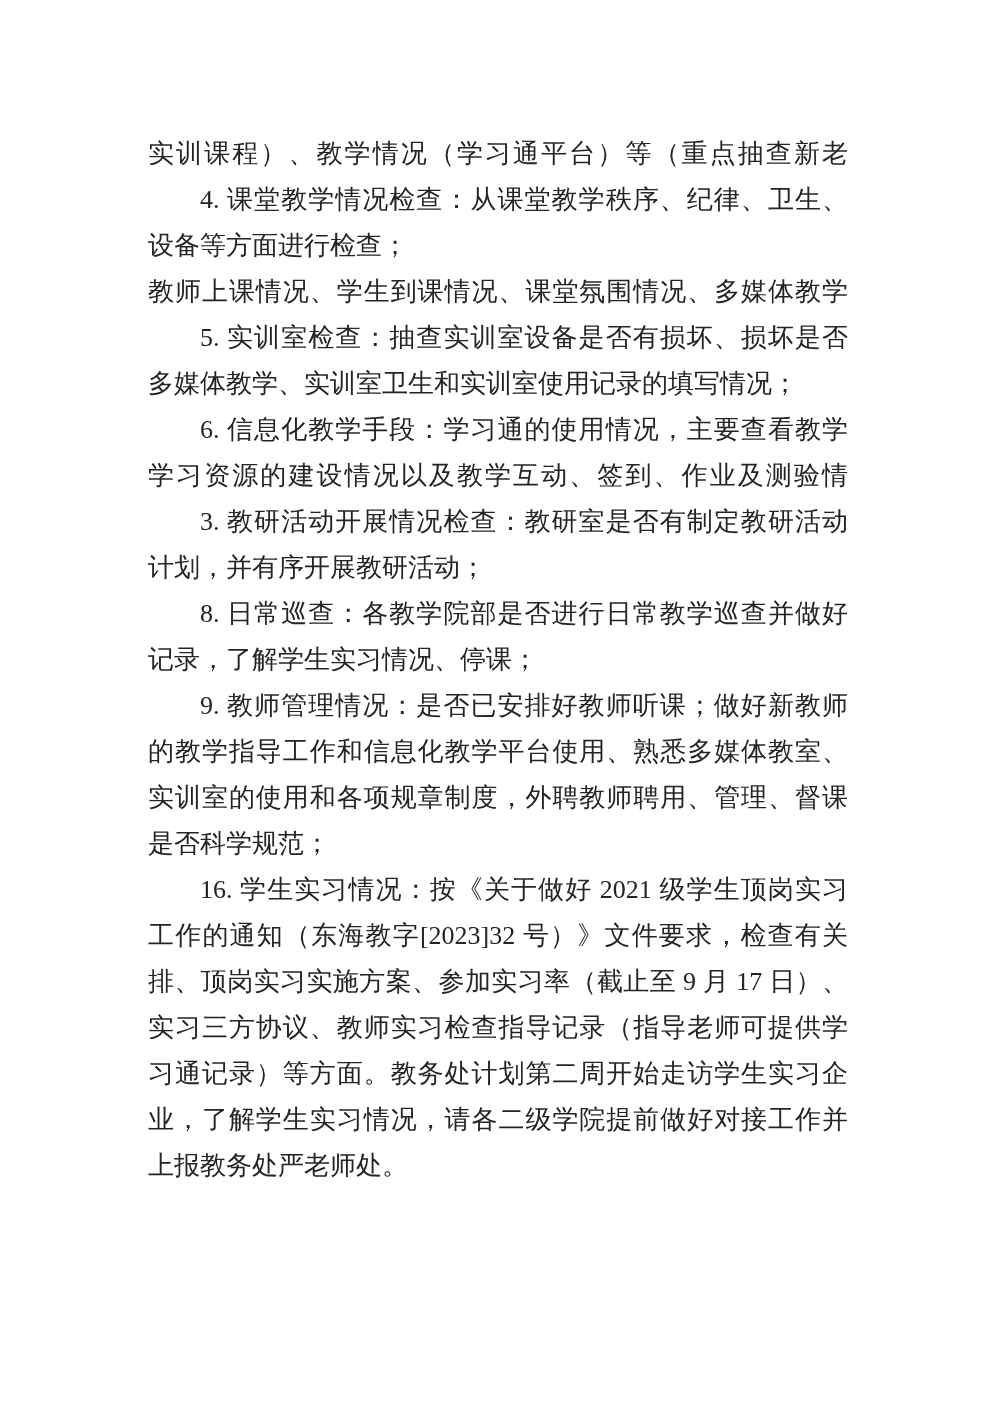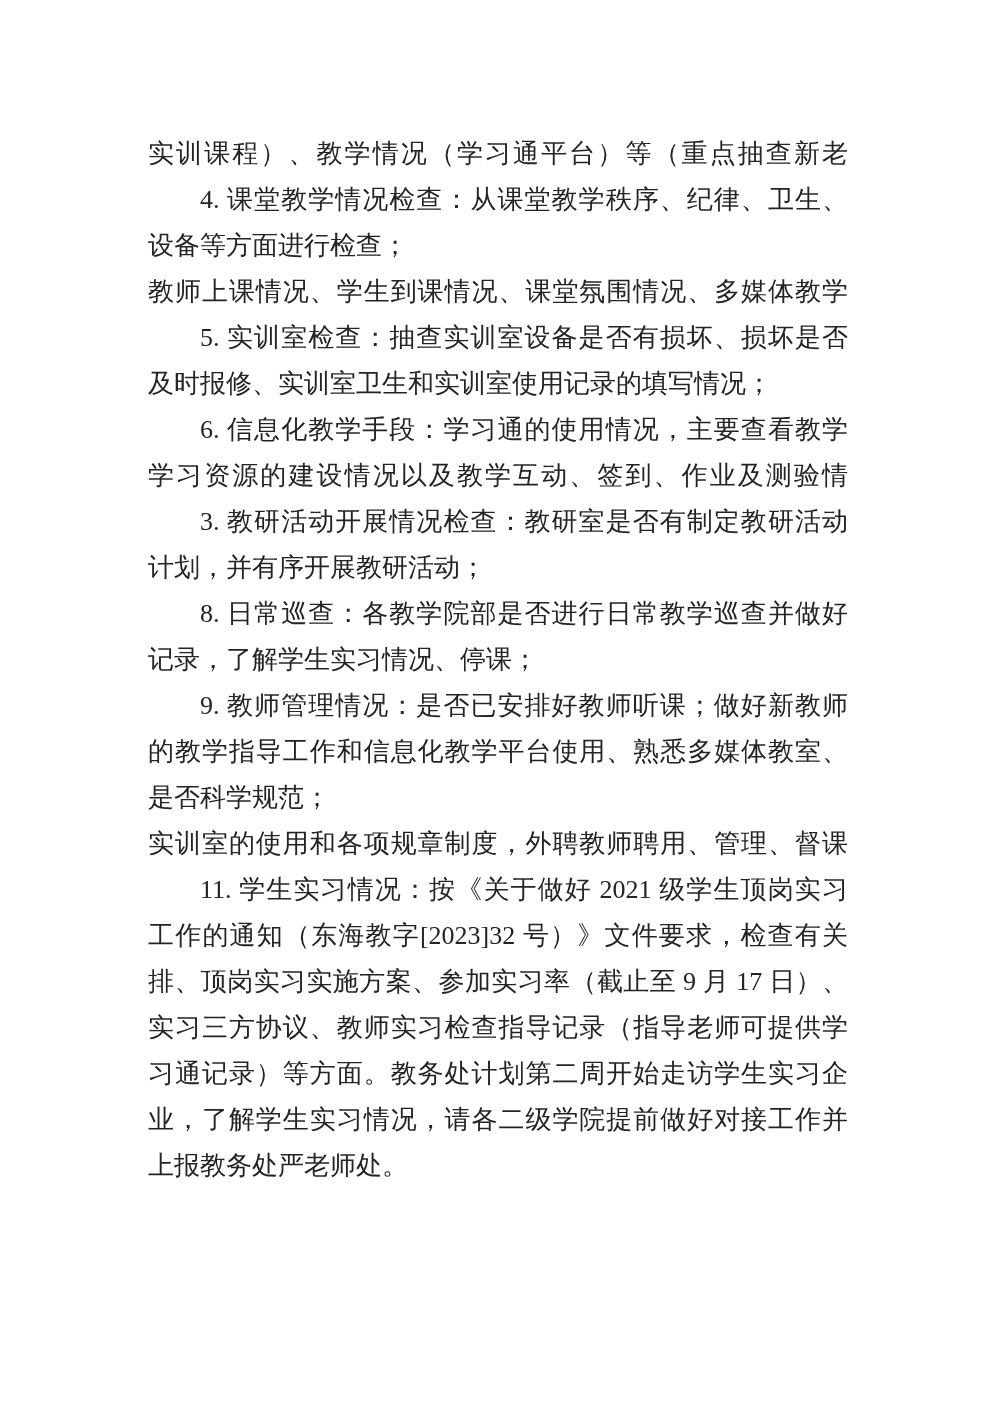--- a/index.html
+++ b/index.html
@@ -41,32 +41,32 @@
 </head>
 <body>
 
 <div class="page">
   <div class="text-block">
       <div class="line para-end">实训课程）、教学情况（学习通平台）等（重点抽查新老师）；</div>
       <div class="line indent">4. 课堂教学情况检查：从课堂教学秩序、纪律、卫生、</div>
       <div class="line para-end">设备等方面进行检查；</div>
       <div class="line">教师上课情况、学生到课情况、课堂氛围情况、多媒体教学</div>
       <div class="line indent">5. 实训室检查：抽查实训室设备是否有损坏、损坏是否</div>
-      <div class="line para-end">及时报修、实训室卫生和实训室使用记录的填写情况；</div>
+      <div class="line para-end">多媒体教学、实训室卫生和实训室使用记录的填写情况；</div>
       <div class="line indent">6. 信息化教学手段：学习通的使用情况，主要查看教学</div>
       <div class="line para-end">学习资源的建设情况以及教学互动、签到、作业及测验情况；</div>
       <div class="line indent">3. 教研活动开展情况检查：教研室是否有制定教研活动</div>
       <div class="line para-end">计划，并有序开展教研活动；</div>
       <div class="line indent">8. 日常巡查：各教学院部是否进行日常教学巡查并做好</div>
       <div class="line para-end">记录，了解学生实习情况、停课；</div>
       <div class="line indent">9. 教师管理情况：是否已安排好教师听课；做好新教师</div>
       <div class="line">的教学指导工作和信息化教学平台使用、熟悉多媒体教室、</div>
+      <div class="line">实训室的使用和各项规章制度，外聘教师聘用、管理、督课</div>
       <div class="line para-end">是否科学规范；</div>
-      <div class="line">实训室的使用和各项规章制度，外聘教师聘用、管理、督课</div>
-      <div class="line indent">11. 学生实习情况：按《关于做好 2021 级学生顶岗实习</div>
+      <div class="line indent">16. 学生实习情况：按《关于做好 2021 级学生顶岗实习</div>
       <div class="line">工作的通知（东海教字[2023]32 号）》文件要求，检查有关</div>
       <div class="line">排、顶岗实习实施方案、参加实习率（截止至 9 月 17 日）、</div>
       <div class="line">实习三方协议、教师实习检查指导记录（指导老师可提供学</div>
       <div class="line">习通记录）等方面。教务处计划第二周开始走访学生实习企</div>
       <div class="line">业，了解学生实习情况，请各二级学院提前做好对接工作并</div>
       <div class="line para-end">上报教务处严老师处。</div>
     </div>
 </div>
 
 </body></html>

